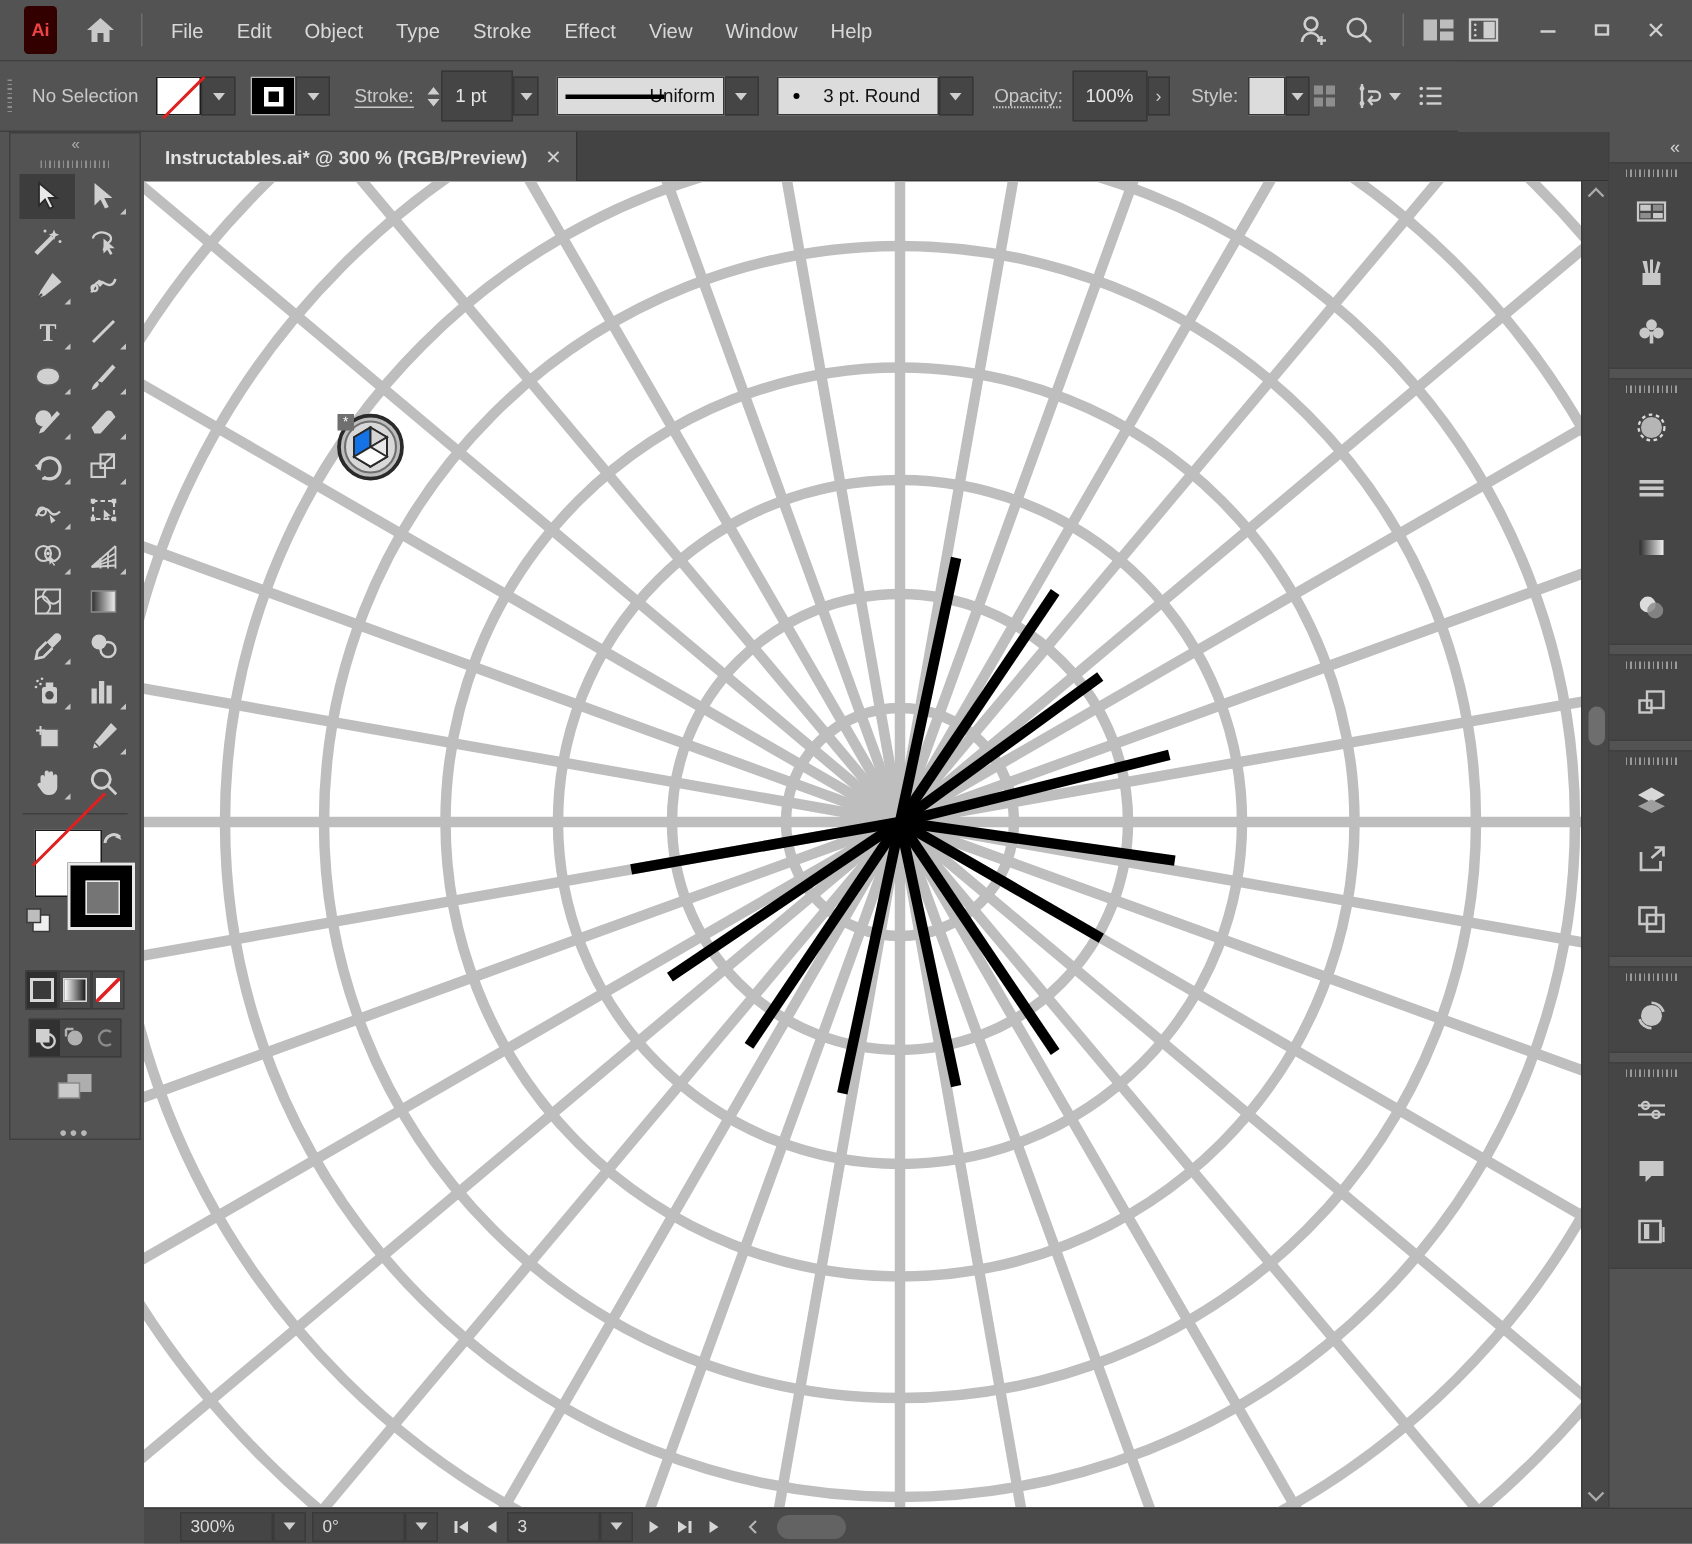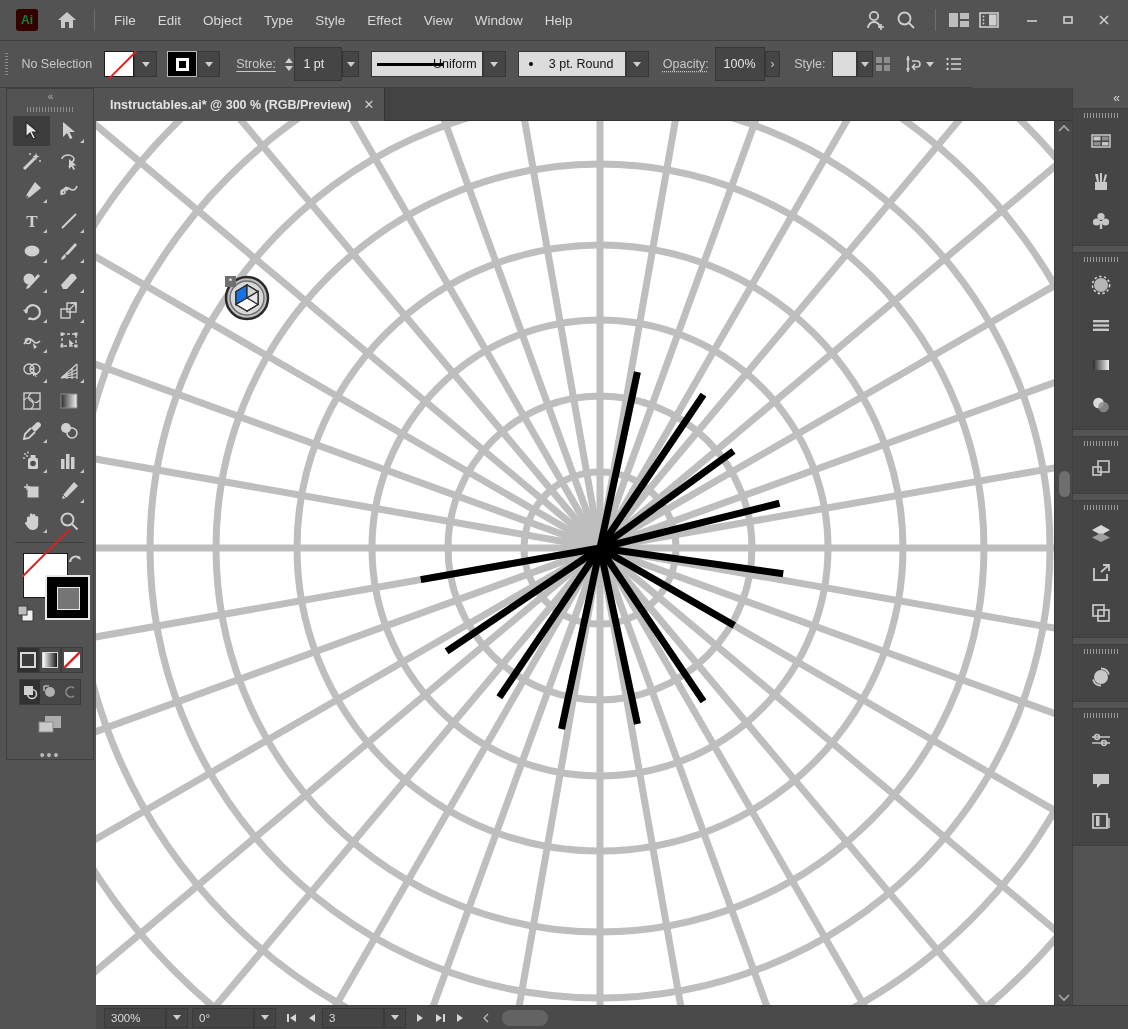--- a/index.html
+++ b/index.html
@@ -15,23 +15,23 @@
   #app { position: relative; width: 1128px; height: 1029px; }
 
   
   #menubar {
     position: absolute; left: 0; top: 0; width: 1128px; height: 41px;
     background: #535353;
     display: flex; align-items: center;
     border-bottom: 1px solid #3f3f3f;
   }
   .ai-logo {
-    width: 22px; height: 22px; margin-left: 16px;
+    width: 22px; height: 32px; margin-left: 16px;
     background: #330000; border-radius: 3px;
-    color: #15803d; font-size: 12px; font-weight: bold;
+    color: #ef4444; font-size: 12px; font-weight: bold;
     display: flex; align-items: center; justify-content: center;
     font-family: "Liberation Sans", sans-serif;
   }
   .home-btn {
     margin-left: 16px; width: 26px; height: 26px;
     display: flex; align-items: center; justify-content: center;
   }
   .mb-sep { width: 1px; height: 22px; background: #6e6e6e; margin-left: 14px; margin-right: 8px; }
   .menu-item {
     padding: 4px 11px; font-size: 13.5px; color: #d8d8d8;
@@ -234,21 +234,21 @@
       <svg width="22" height="20" viewBox="0 0 22 20">
           <path d="M11 2 L20 10 L17 10 L17 18 L13 18 L13 12 L9 12 L9 18 L5 18 L5 10 L2 10 Z" fill="#c9c9c9"></path>
         </svg>
     </div>
     <div class="mb-sep"></div>
     <div id="menu-items" style="display:flex;align-items:center;">
         <div class="menu-item">File</div>
         <div class="menu-item">Edit</div>
         <div class="menu-item">Object</div>
         <div class="menu-item">Type</div>
-        <div class="menu-item">Style</div>
+        <div class="menu-item">Stroke</div>
         <div class="menu-item">Effect</div>
         <div class="menu-item">View</div>
         <div class="menu-item">Window</div>
         <div class="menu-item">Help</div>
       </div>
     <div class="mb-right">
       <div class="mb-icon">
         <svg width="22" height="22" viewBox="0 0 22 22">
           <circle cx="9" cy="7" r="4.2" fill="none" stroke="#cfcfcf" stroke-width="1.8"></circle>
           <path d="M3 19 a6 6 0 0 1 12 0" fill="none" stroke="#cfcfcf" stroke-width="1.8"></path>
@@ -763,21 +763,21 @@
       <div id="vthumb"></div>
       <div class="sc-arrow" style="position:absolute;bottom:0;left:0;width:18px;">
         <svg width="12" height="10" viewBox="0 0 12 10">
             <path d="M1 3 L6 8 L11 3" fill="none" stroke="#aaa" stroke-width="1.6"></path>
           </svg>
       </div>
     </div>
   </div>
 
   <div id="statusbar">
-    <div class="st-field" style="width:62px;margin-left:8px;">300%</div>
+    <div class="st-field" style="width:62px;margin-left:24px;">300%</div>
     <div class="st-dd">
         <span class="chev"></span>
       </div>
     <div class="st-field" style="width:62px;margin-left:4px;">0°</div>
     <div class="st-dd">
         <span class="chev"></span>
       </div>
     <div class="st-nav" style="margin-left:6px;">
       <svg width="12" height="12" viewBox="0 0 12 12">
           <rect x="1" y="2" width="2" height="8" fill="#d6d6d6"></rect>

